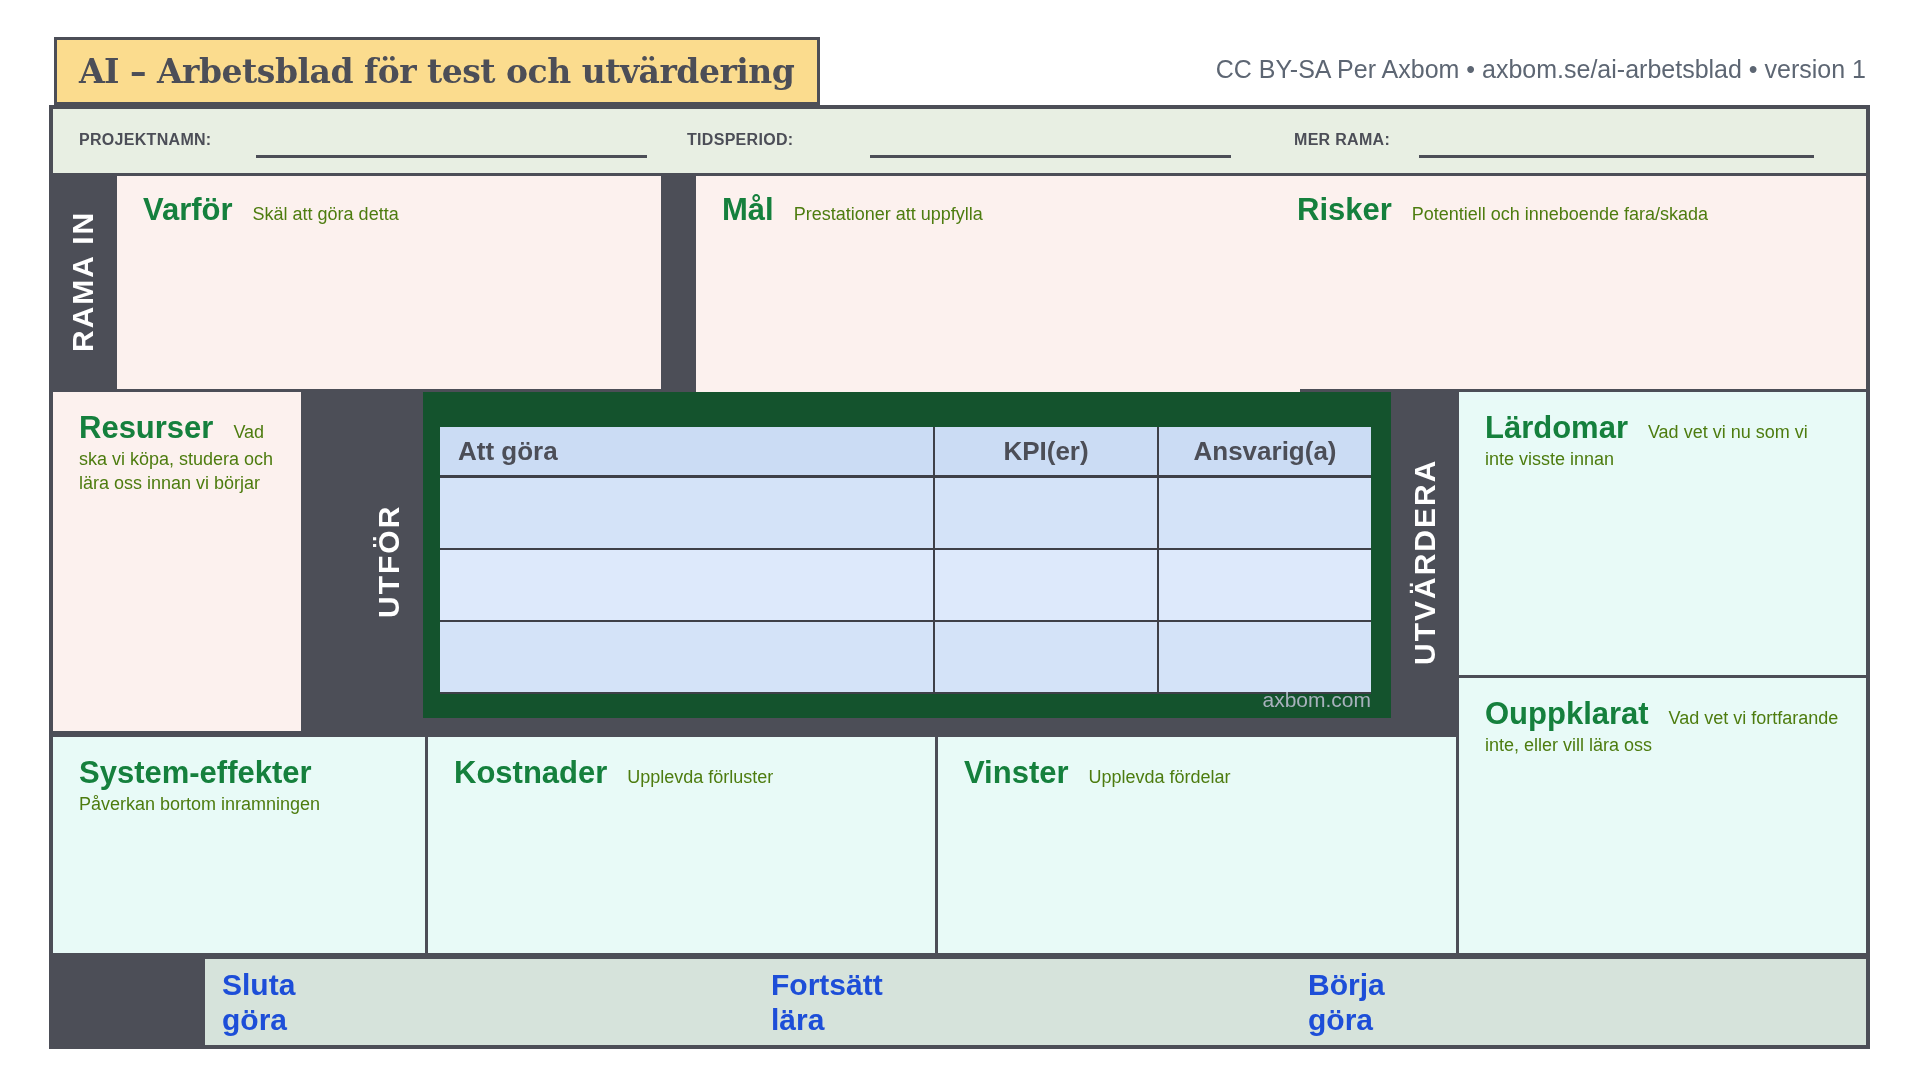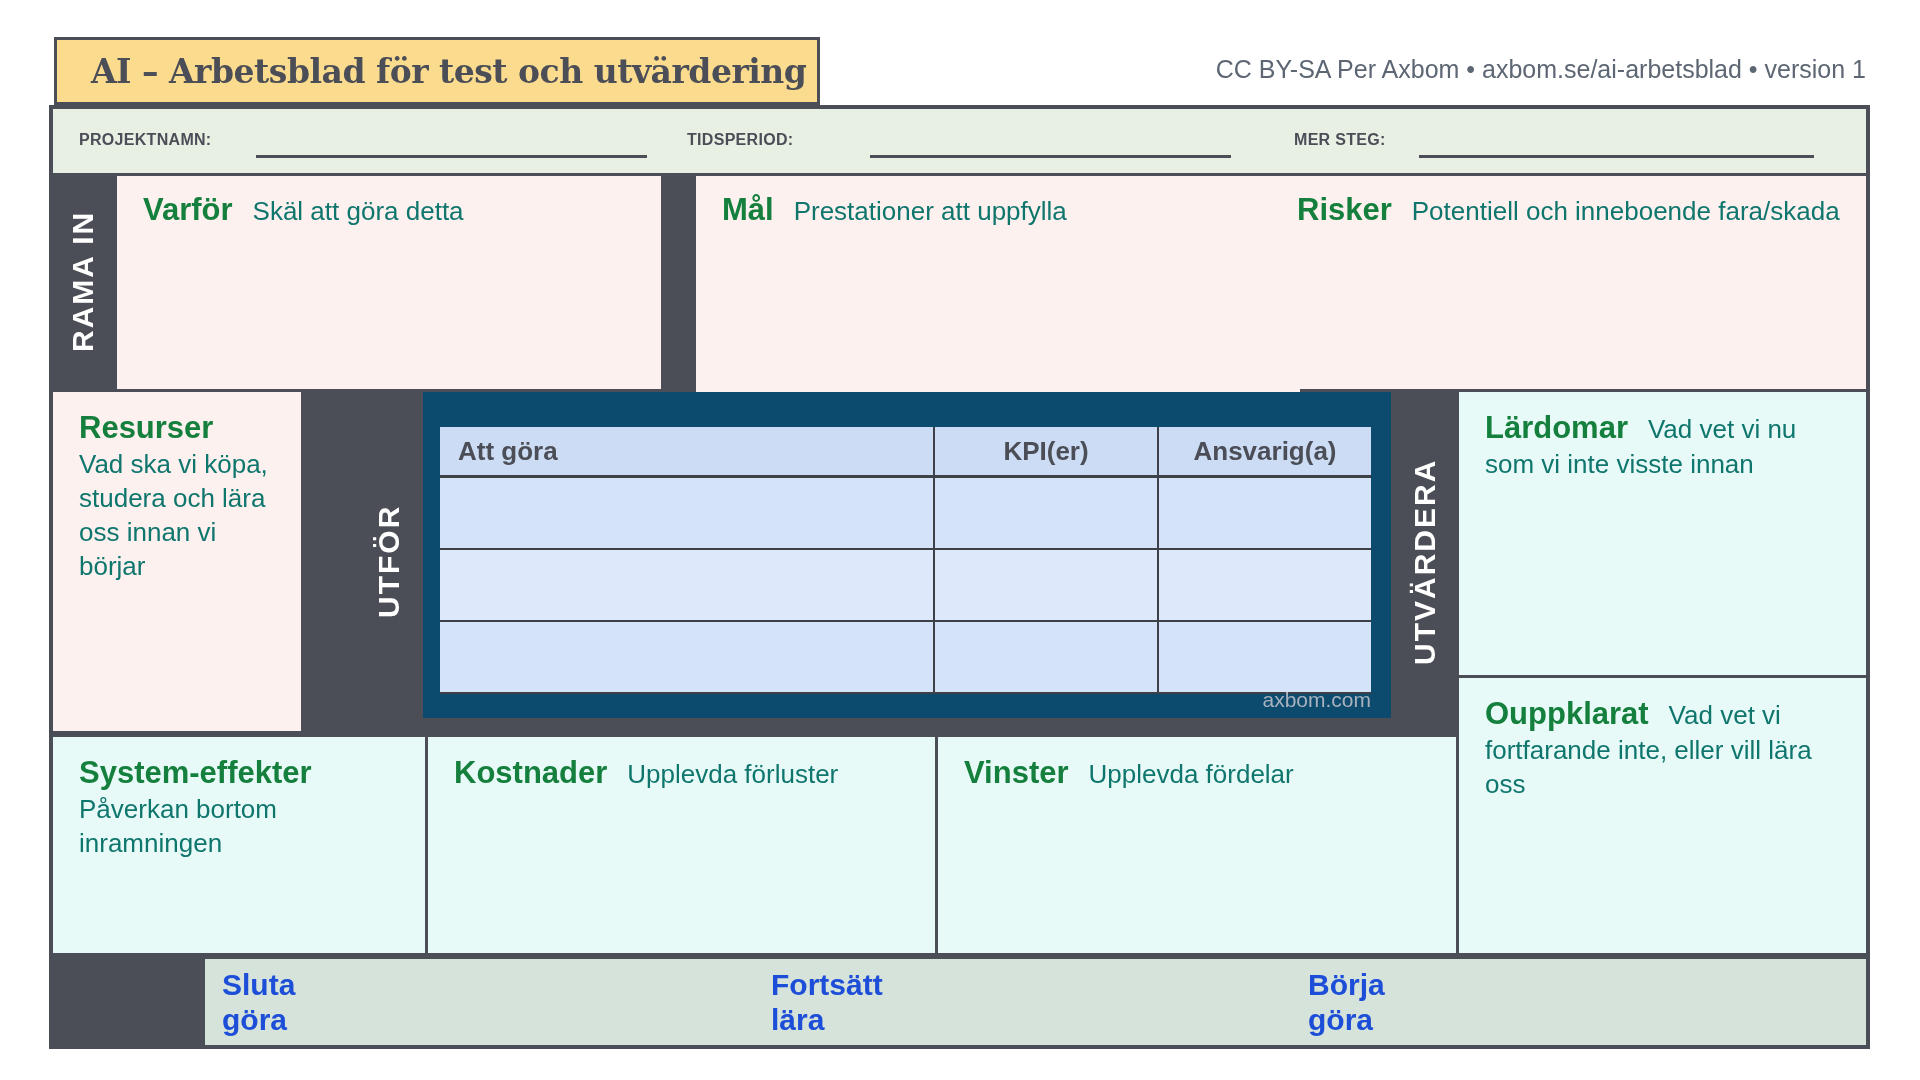--- a/index.html
+++ b/index.html
@@ -1,42 +1,42 @@
 <!DOCTYPE html>
 <html lang="sv"><head>
 <meta charset="utf-8">
 <style>
   html,body{margin:0;padding:0;background:#ffffff;width:1920px;height:1080px;
     font-family:"Liberation Sans",sans-serif;color:#4C4E57;overflow:hidden;}
   .abs{position:absolute;}
   
   #title-box{left:54px;top:37px;width:766px;height:68px;background:#FBDC8E;
     border:3px solid #4C4E57;box-sizing:border-box;display:flex;align-items:center;
-    padding-left:34px;z-index:5;}
+    padding-left:22px;z-index:5;}
   #title-box .t{font-family:"DejaVu Serif","Liberation Serif",serif;font-weight:bold;
     font-size:33px;letter-spacing:-0.5px;color:#4C4E57;white-space:nowrap;}
   #credit{top:55px;right:54px;font-size:25px;color:#5D6673;}
   
   #frame{left:49px;top:105px;width:1821px;height:944px;background:#4C4E57;}
   
   .green-row{left:4px;top:4px;width:1813px;height:64px;background:#E8EFE3;}
   .field-label{position:absolute;top:22px;font-size:16px;font-weight:bold;letter-spacing:0.3px;}
   .field-line{position:absolute;top:46px;height:2.5px;background:#4C4E57;}
   
   .vlabel{position:absolute;color:#fff;font-weight:bold;font-size:30px;letter-spacing:2px;
     writing-mode:vertical-rl;transform:rotate(180deg);display:flex;align-items:center;justify-content:center;}
   
   .cell{position:absolute;box-sizing:border-box;padding:16px 26px;}
   .pink{background:#FCF1EE;}
   .cyan{background:#E8FAF7;}
   .h{font-weight:bold;font-size:31px;color:#15803d;}
-  .sub{font-size:26px;color:#0f766e;}
+  .sub{font-size:18px;color:#4d7c0f;}
   .celltext{line-height:1.3;}
   
-  #table-container{left:374px;top:287px;width:968px;height:326px;background:#0c4a6e;text-align:center;}
+  #table-container{left:374px;top:287px;width:968px;height:326px;background:#14532d;text-align:center;}
   #todo-table{position:absolute;left:17px;top:35px;width:931px;}
   .trow{display:grid;grid-template-columns:493px 224px 214px;}
   .trow>div{box-sizing:border-box;}
   .thead{background:#CBDCF4;height:48px;border-bottom:3px solid #3E4048;}
   .thead>div{display:flex;align-items:center;font-weight:bold;font-size:26px;color:#4C4E57;}
   .thead .c1{padding-left:18px;}
   .thead .c2,.thead .c3{justify-content:center;}
   .tbody-a{background:#D4E3F8;}
   .tbody-b{background:#DDE9FB;}
   .trow.body{height:70px;border-bottom:2.5px solid #3E4048;}
@@ -58,21 +58,21 @@
 </div>
 <div class="abs" id="credit">CC BY-SA Per Axbom • axbom.se/ai-arbetsblad • version 1</div>
 
 <div class="abs" id="frame">
 
   <div class="abs green-row">
     <span class="field-label" style="left:26px">PROJEKTNAMN:</span>
     <div class="field-line" style="left:203px;width:391px"></div>
     <span class="field-label" style="left:634px">TIDSPERIOD:</span>
     <div class="field-line" style="left:817px;width:361px"></div>
-    <span class="field-label" style="left:1241px">MER STEG:</span>
+    <span class="field-label" style="left:1241px">MER RAMA:</span>
     <div class="field-line" style="left:1366px;width:395px"></div>
   </div>
 
   <div class="vlabel" style="left:0;top:68px;width:68px;height:216px">RAMA IN</div>
   <div class="cell pink" style="left:68px;top:71px;width:544px;height:213px">
     <span class="h">Varför </span>
     <span class="sub">Skäl att göra detta</span>
   </div>
   <div class="cell pink" style="left:647px;top:71px;width:604px;height:264px">
     <span class="h">Mål </span>

